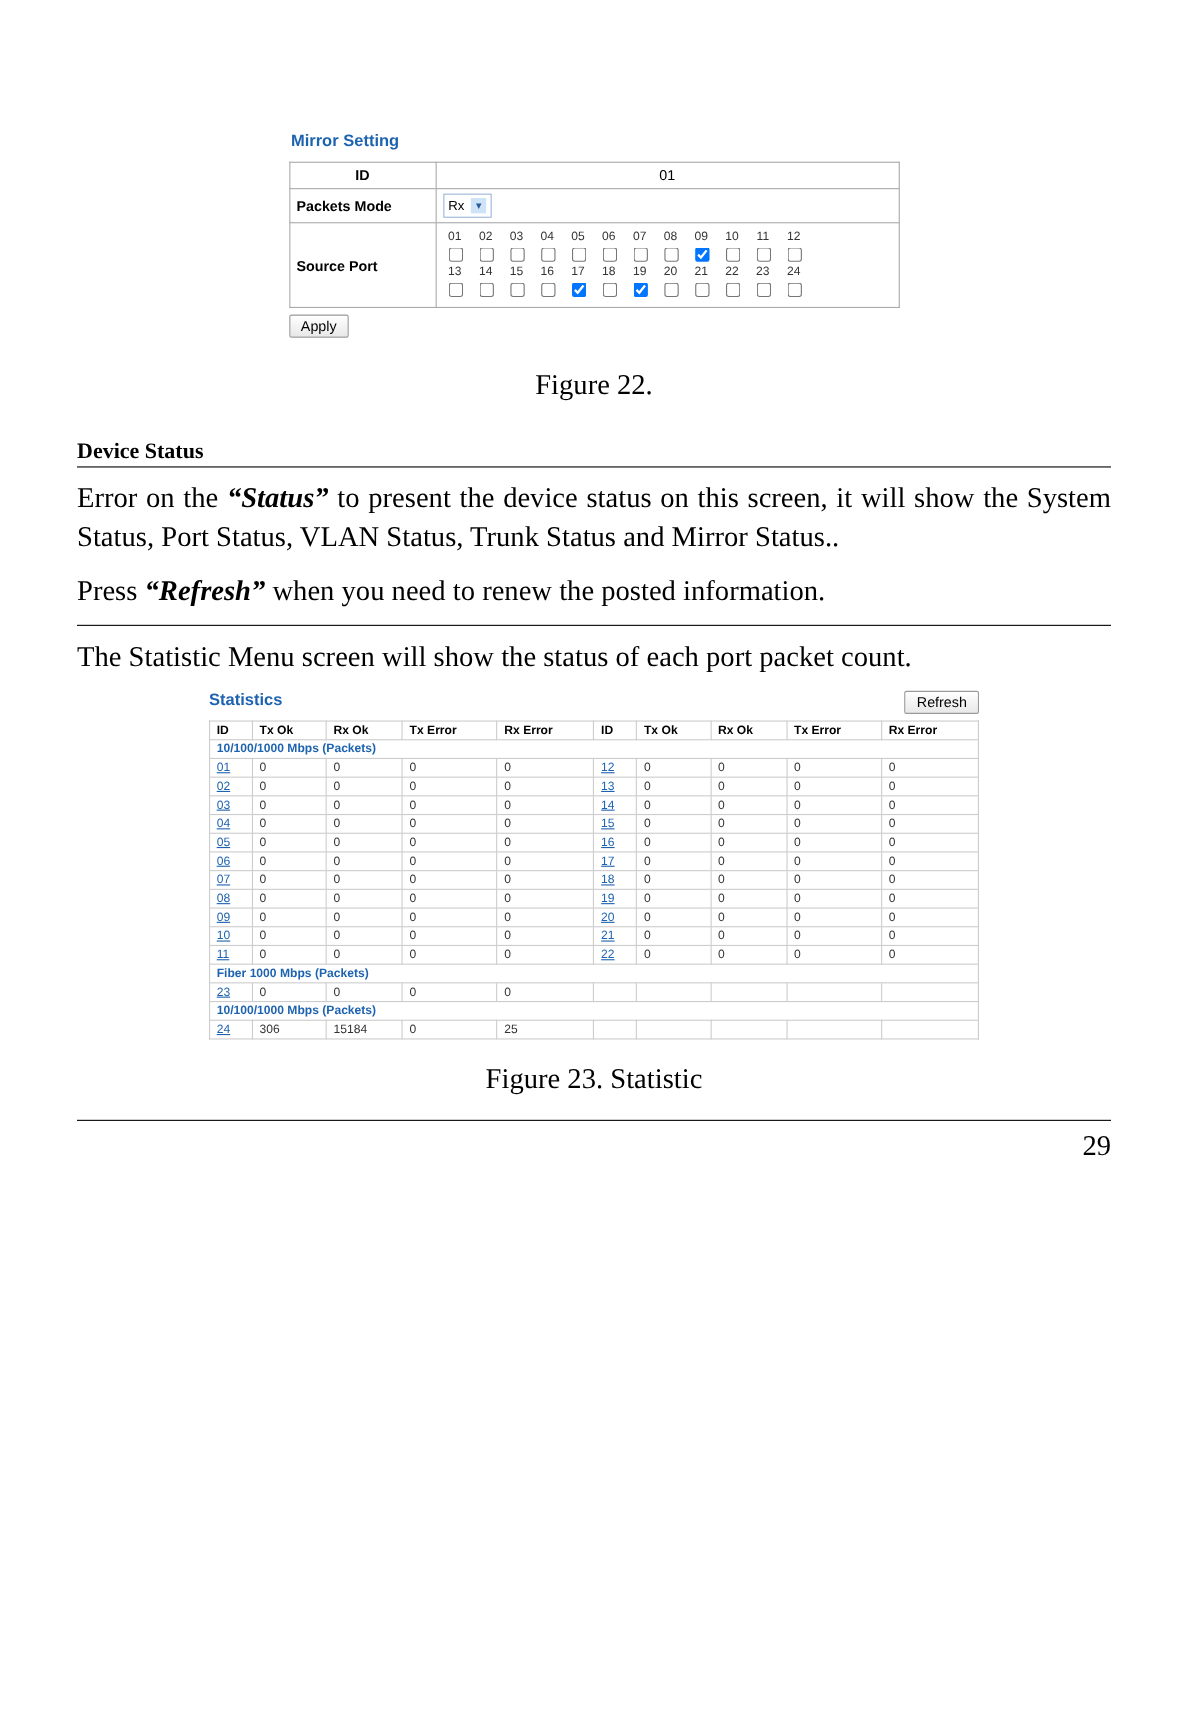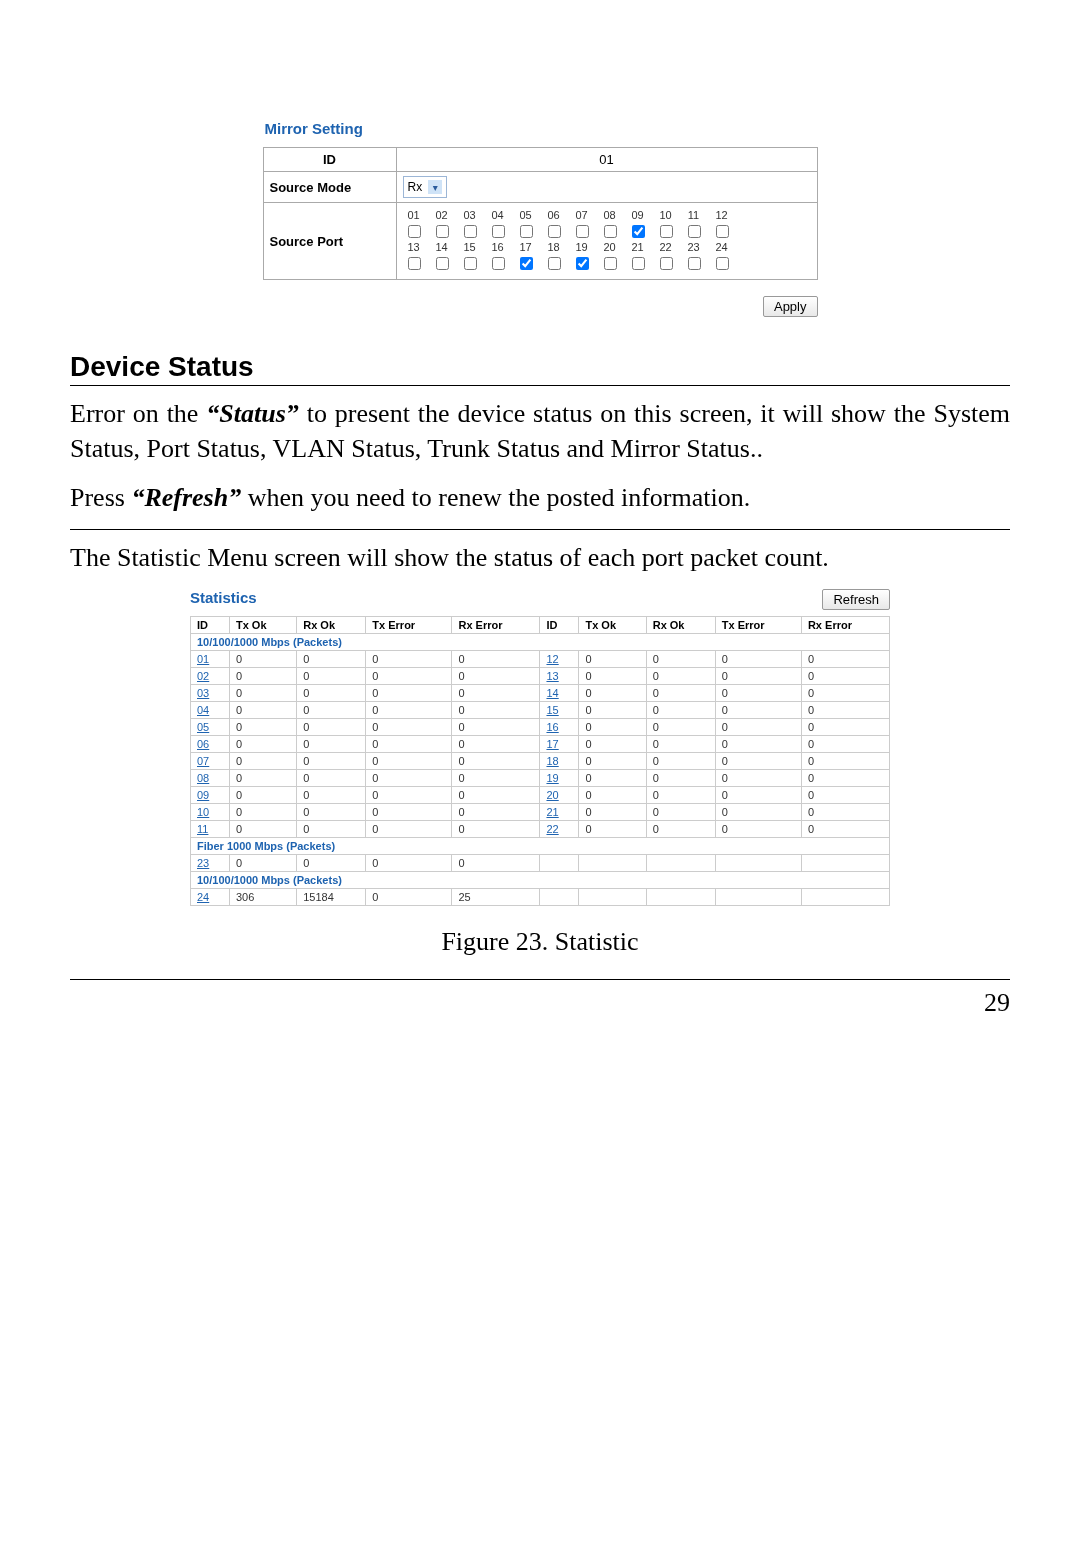--- a/index.html
+++ b/index.html
@@ -76,41 +76,41 @@
     color: #333;
   }
   .port-grid .port-col.cb input[type=checkbox] {
     transform: scale(1.0);
   }
   .port-grid .port-col.cb {
     padding-top: 1px;
   }
   .port-grid { padding:2px 0; }
   .apply-row {
-    text-align: right;
-    margin-top: 16px;
+    text-align: left;
+    margin-top: 6px;
   }
   .btn {
     display: inline-block;
     border: 1px solid #999;
     background: linear-gradient(#fff, #e8e8e8);
     font-family: Arial, sans-serif;
     font-size: 13px;
     padding: 2px 10px;
     border-radius: 2px;
   }
   .figure-caption {
     text-align: center;
     font-family: "Times New Roman", Times, serif;
     font-size: 26px;
     margin-top: 28px;
   }
   .section-heading {
-    font-family: Liberation Sans, sans-serif;
-    font-size: 28px;
+    font-family: Liberation Serif, serif;
+    font-size: 20px;
     font-weight: bold;
     margin: 34px 0 2px 0;
   }
   hr.rule {
     border: none;
     border-top: 1.5px solid #000;
     margin: 2px 0 10px 0;
   }
   .body-text {
     font-family: "Times New Roman", serif;
@@ -183,21 +183,21 @@
 
   <div class="figure-area">
     <div class="mirror-title">Mirror Setting</div>
     <table class="mirror">
       <tbody>
           <tr>
         <td class="label-cell" style="text-align:center;">ID</td>
         <td style="text-align:center;">01</td>
       </tr>
       <tr>
-        <td class="label-cell">Source Mode</td>
+        <td class="label-cell">Packets Mode</td>
         <td>
           <span class="select-like">
             <span>Rx</span>
             <span class="arrow">▾</span>
           </span>
         </td>
       </tr>
       <tr>
         <td class="label-cell" style="vertical-align:middle;">Source Port</td>
         <td>
@@ -261,20 +261,21 @@
           </div>
         </td>
       </tr>
     </tbody>
       </table>
     <div class="apply-row">
       <span class="btn">Apply</span>
     </div>
   </div>
 
+  <div class="figure-caption">Figure 22.</div>
 
   <div class="section-heading">Device Status</div>
   <hr class="rule">
   <p class="body-text">
     <span>Error on the </span><span class="em">“Status”</span><span> to present the device status on this screen, it will show the System Status, Port Status, VLAN Status, Trunk Status and Mirror Status..</span>
   </p>
   <p class="body-text">
     <span>Press </span><span class="em">“Refresh”</span><span> when you need to renew the posted information.</span>
   </p>
 

